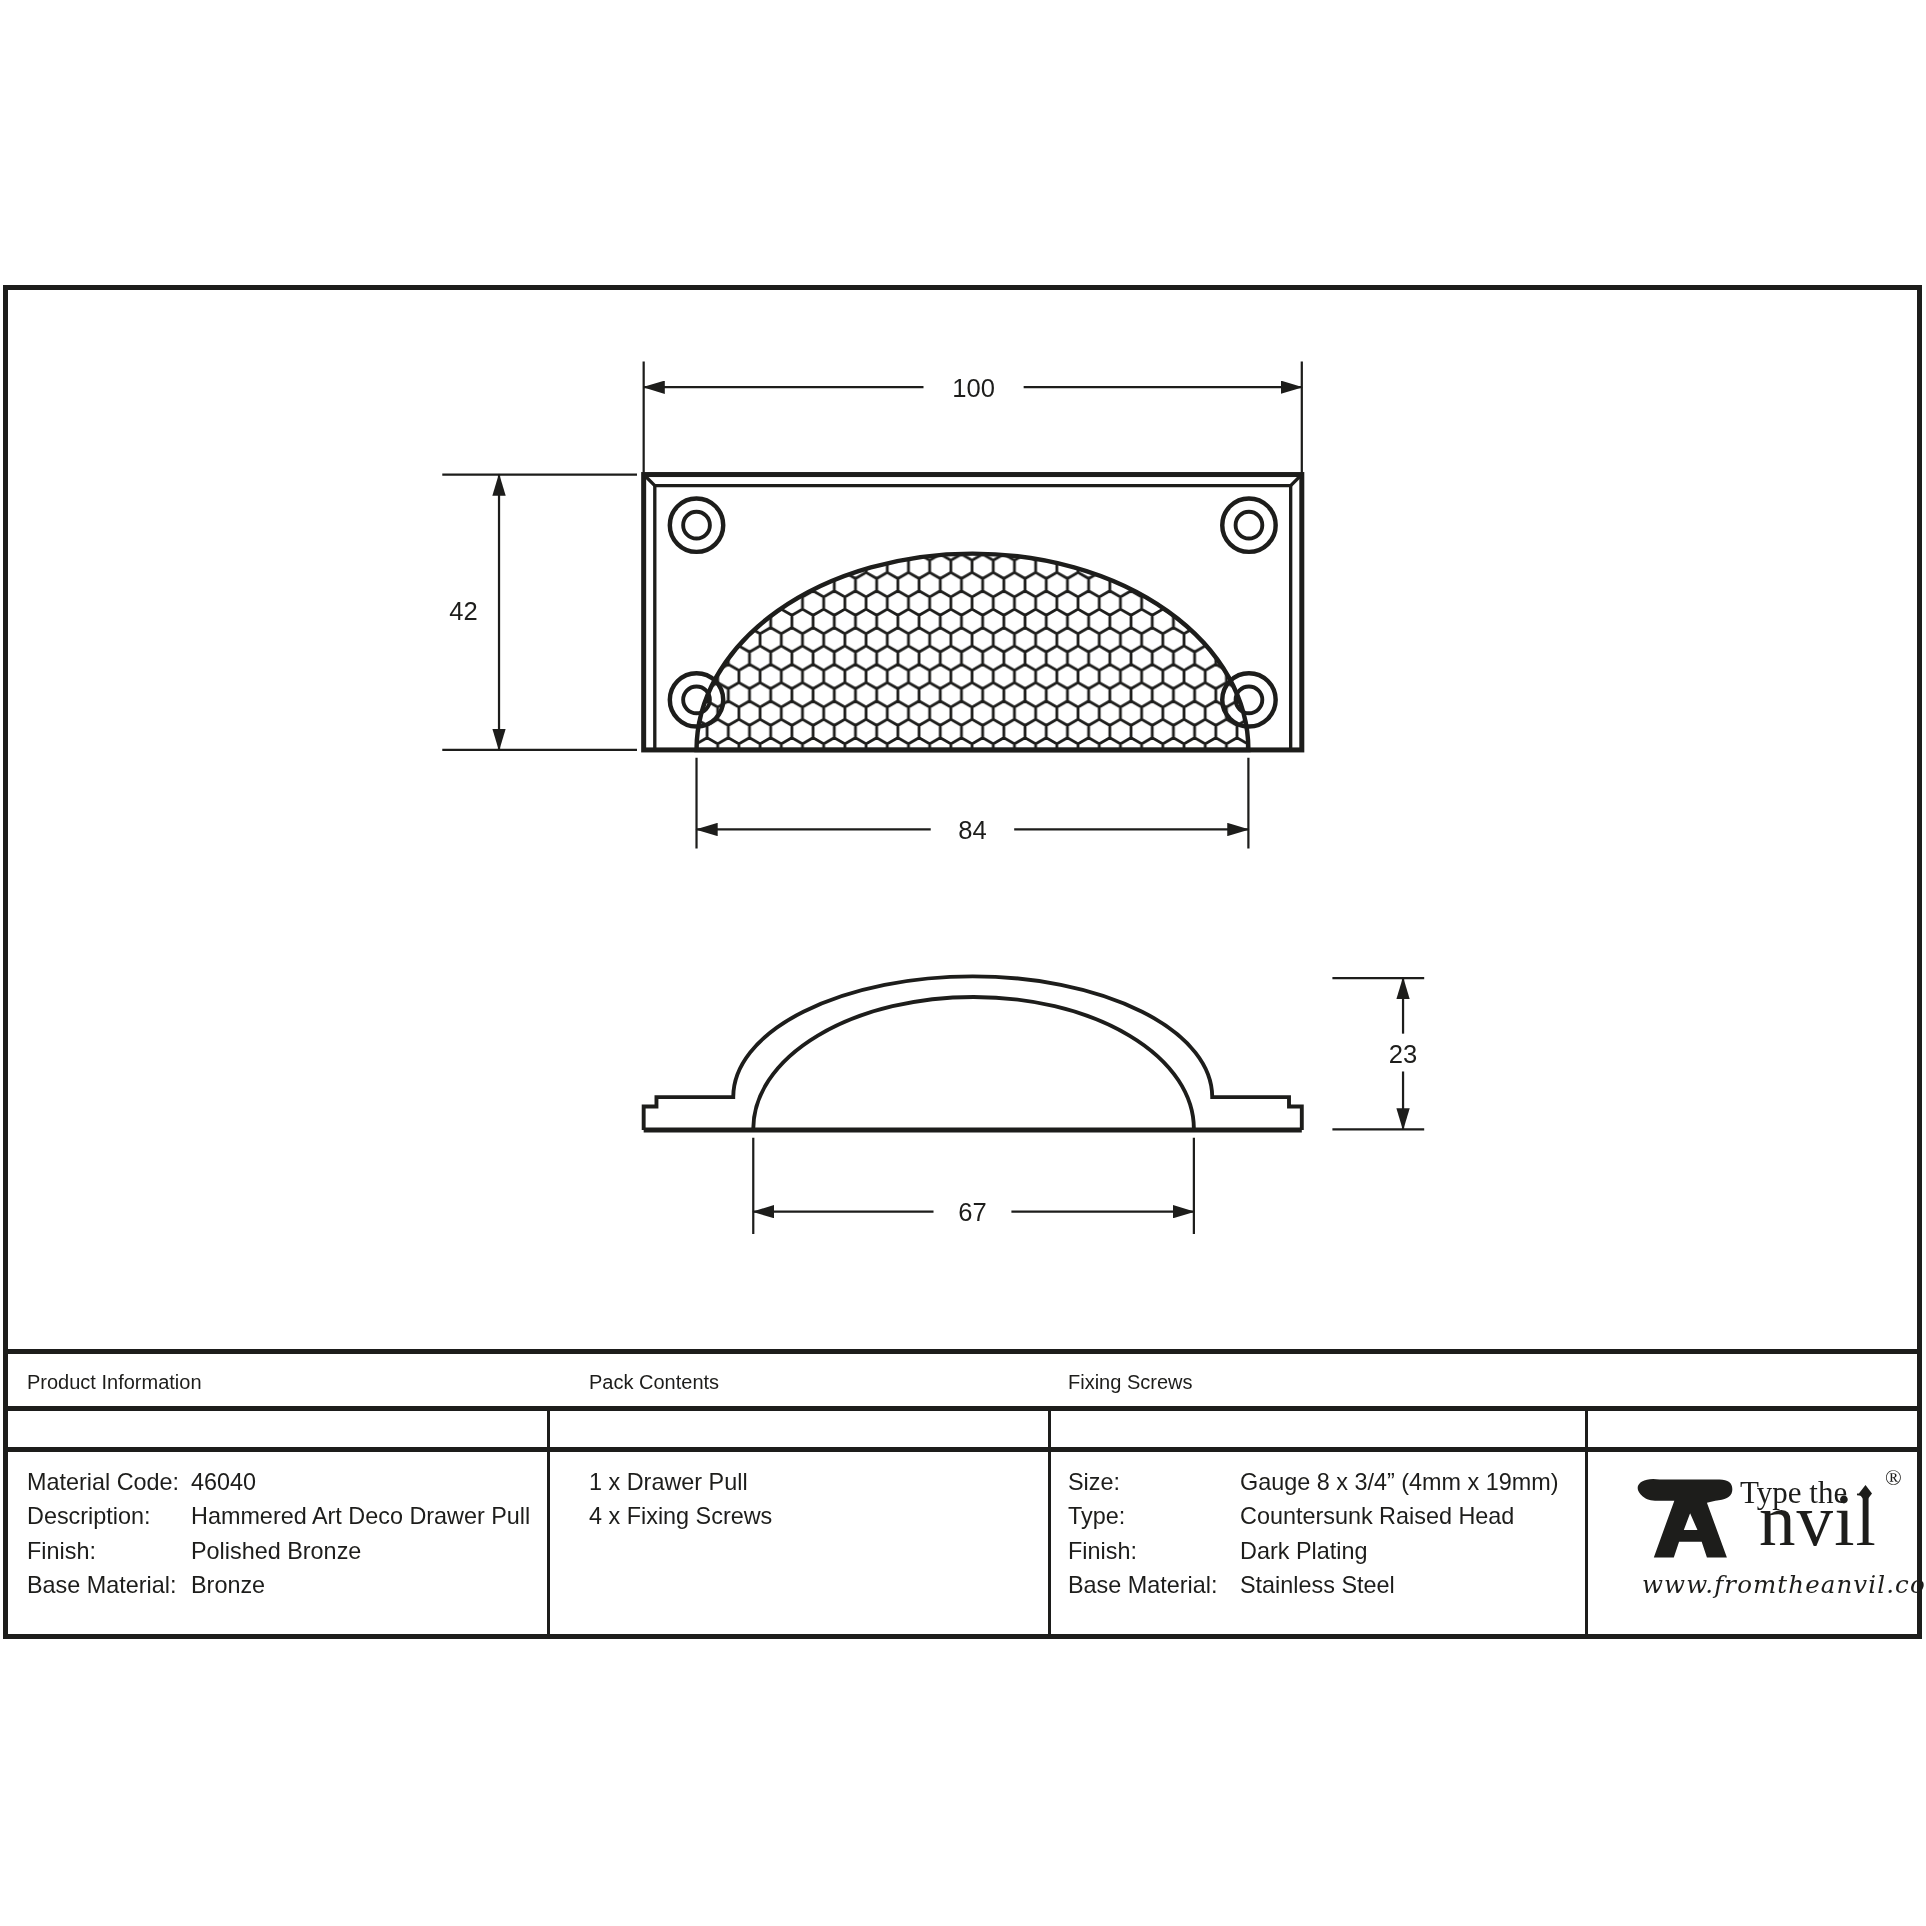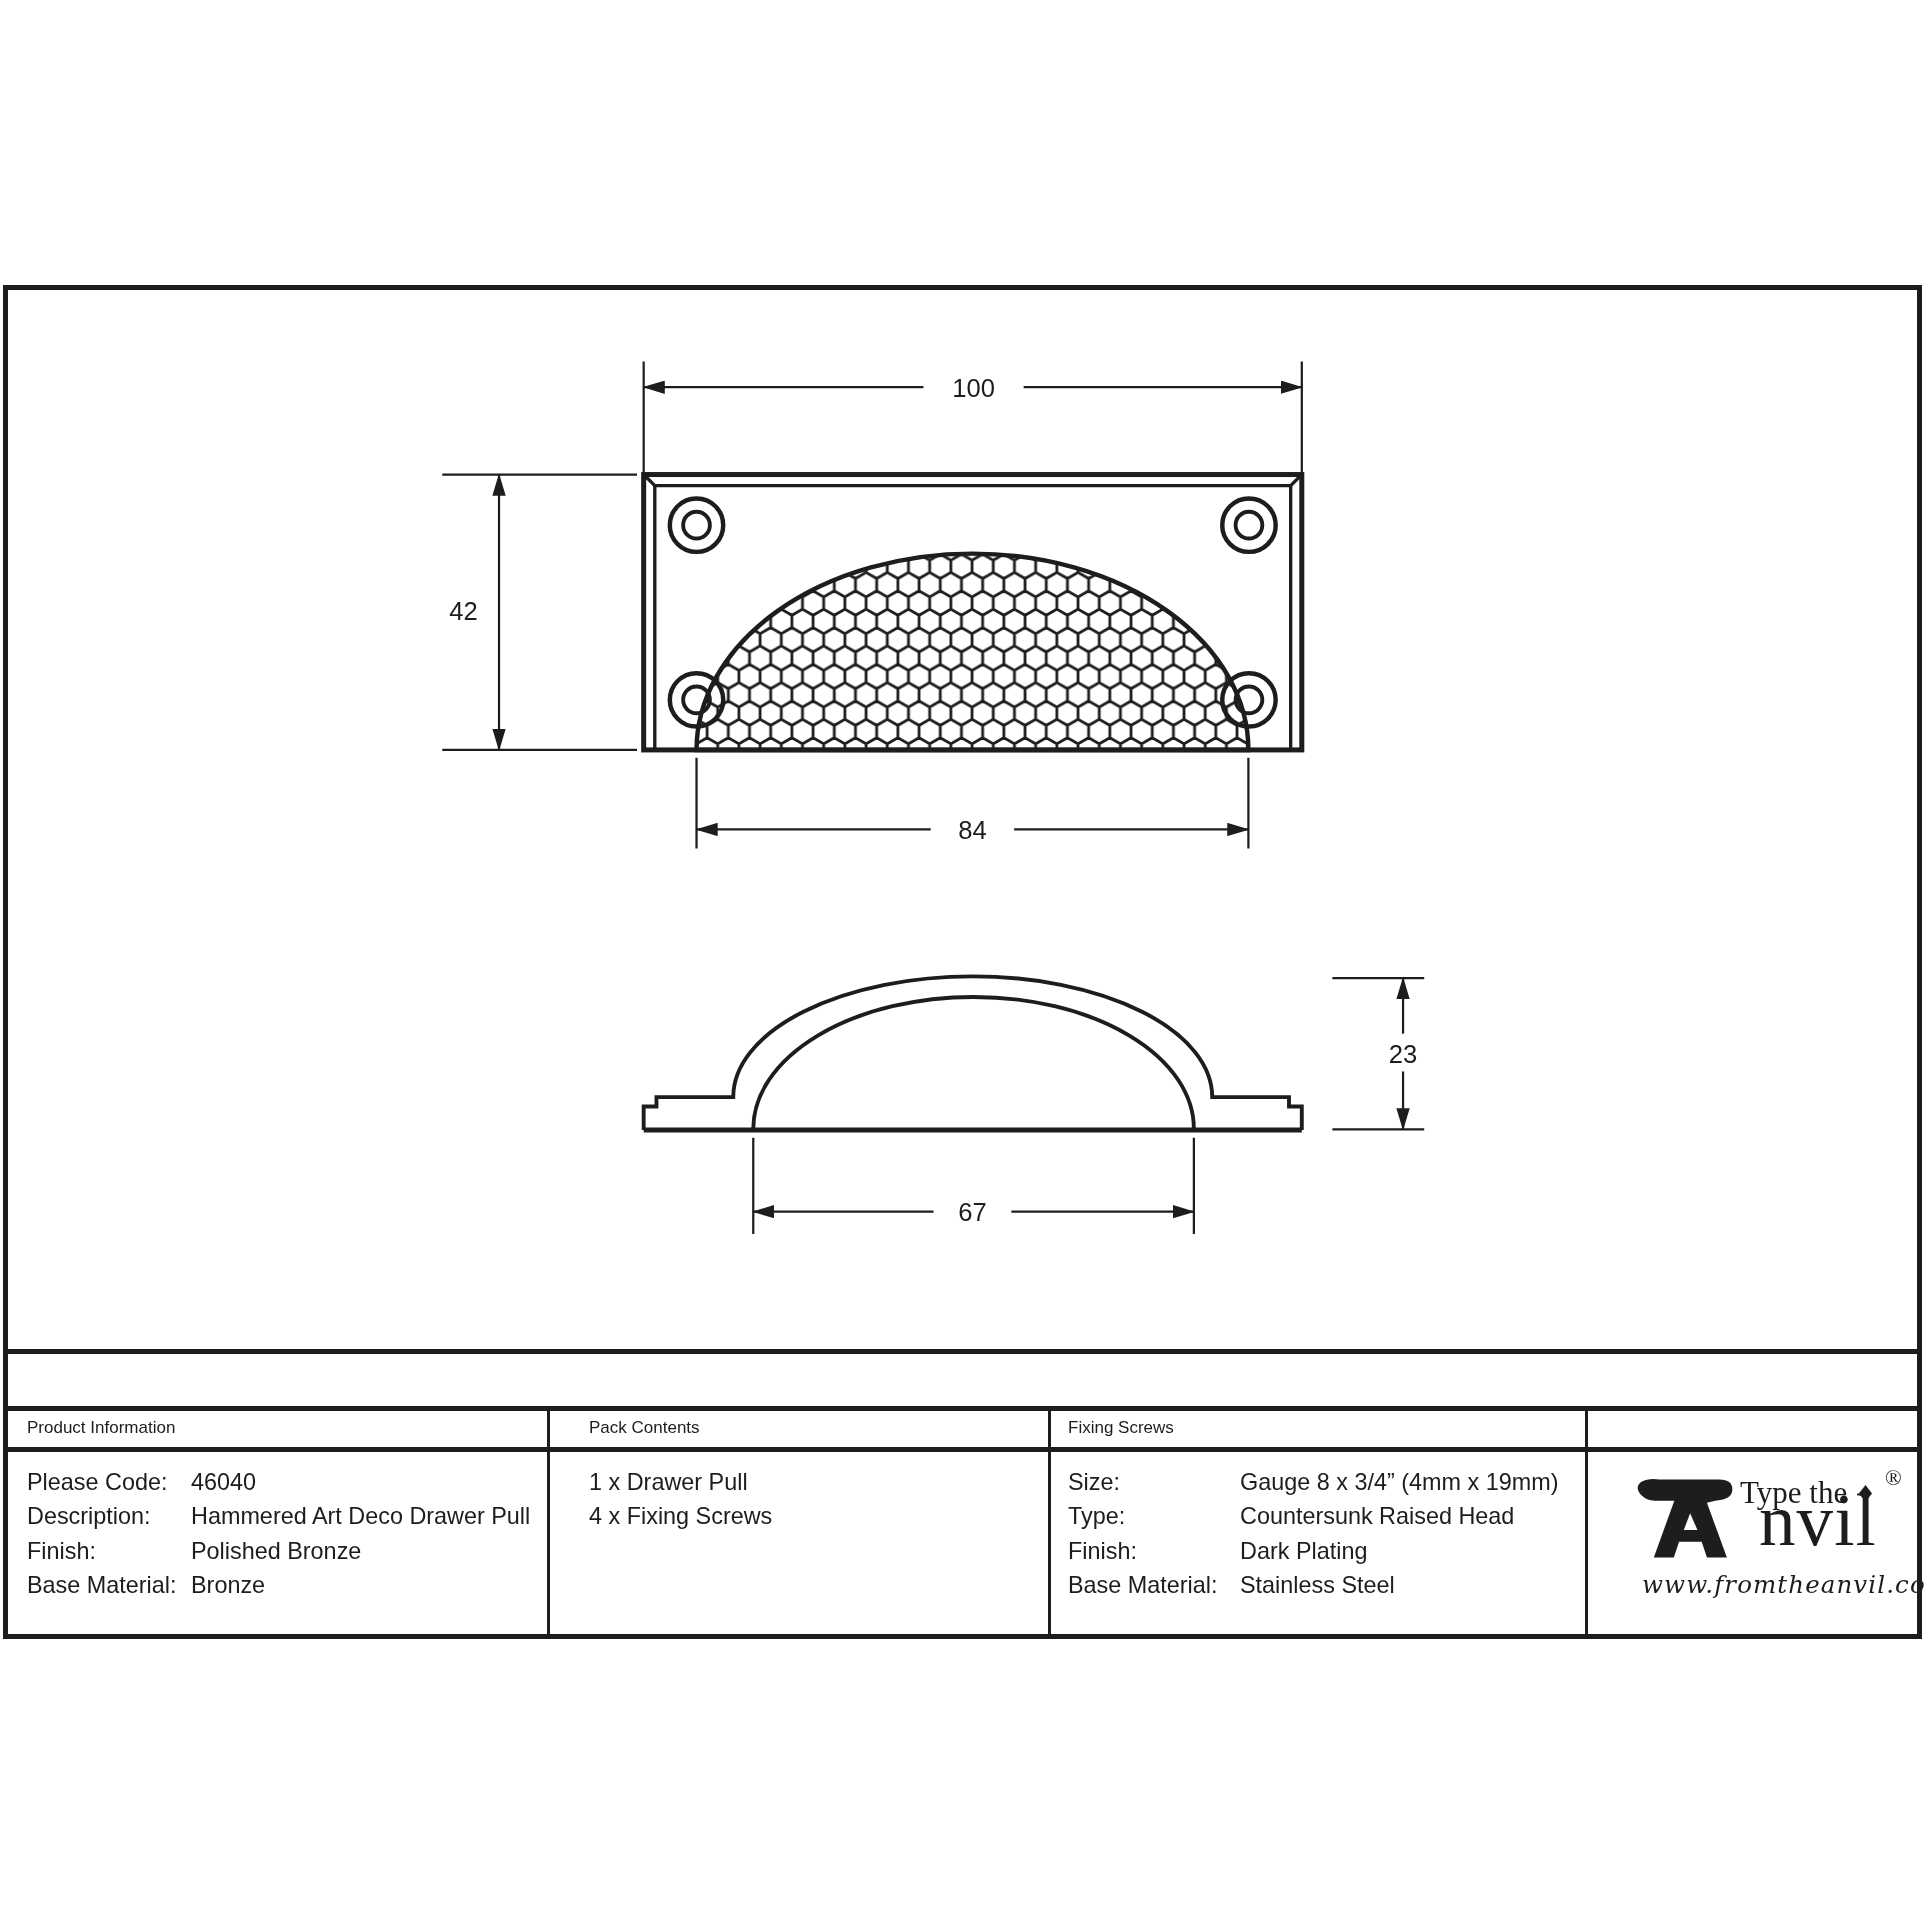--- a/index.html
+++ b/index.html
@@ -11,21 +11,21 @@
   
   .hline{left:8.3px;width:1909px;height:5px;background:#1d1d1b;}
   .hl-note{top:1349px;}
   .hl-head{top:1406px;}
   .hl-headbot{top:1447px;}
   
   .vline{top:1411px;width:2.8px;height:223px;background:#1d1d1b;}
   .v1{left:547px;} .v2{left:1048px;} .v3{left:1585px;}
   
   .note-text{left:27px;top:1364px;font-size:23.4px;}
-  .cell-head{top:1418px;font-size:17px;}
+  .cell-head{top:1371px;font-size:20px;}
   .row{font-size:23.4px;line-height:27px;}
   .r1{top:1469px;} .r2{top:1503px;} .r3{top:1538px;} .r4{top:1572px;}
   .c1l{left:27px;} .c1v{left:191px;}
   .c2{left:567px;margin-left:22px;}
   .c3l{left:1068px;} .c3v{left:1240px;}
   
   #draw{left:0;top:0;width:1926px;height:1926px;}
   
   .logo-fromthe{left:1740px;top:1475px;font-size:31px;font-family:"Liberation Serif",serif;}
   .logo-diamond{left:1855px;top:1480px;font-size:23.4px;font-family:"DejaVu Sans",sans-serif;}
@@ -119,21 +119,21 @@
   <div class="abs hline hl-headbot"></div>
   <div class="abs vline v1"></div>
   <div class="abs vline v2"></div>
   <div class="abs vline v3"></div>
 
 
   <div class="abs cell-head c1l">Product Information</div>
   <div class="abs cell-head c2">Pack Contents</div>
   <div class="abs cell-head c3l">Fixing Screws</div>
 
-  <div class="abs row r1 c1l">Please Code:</div>
+  <div class="abs row r1 c1l">Material Code:</div>
   <div class="abs row r1 c1v">46040</div>
   <div class="abs row r2 c1l">Description:</div>
   <div class="abs row r2 c1v">Hammered Art Deco Drawer Pull</div>
   <div class="abs row r3 c1l">Finish:</div>
   <div class="abs row r3 c1v">Polished Bronze</div>
   <div class="abs row r4 c1l">Base Material:</div>
   <div class="abs row r4 c1v">Bronze</div>
 
   <div class="abs row r1 c2">1 x Drawer Pull</div>
   <div class="abs row r2 c2">4 x Fixing Screws</div>

